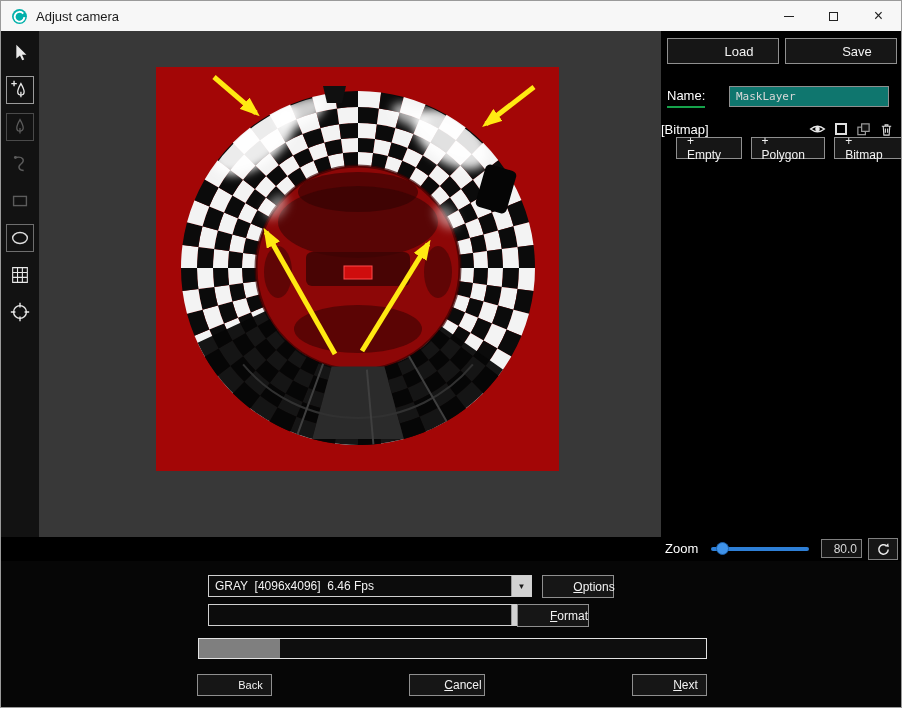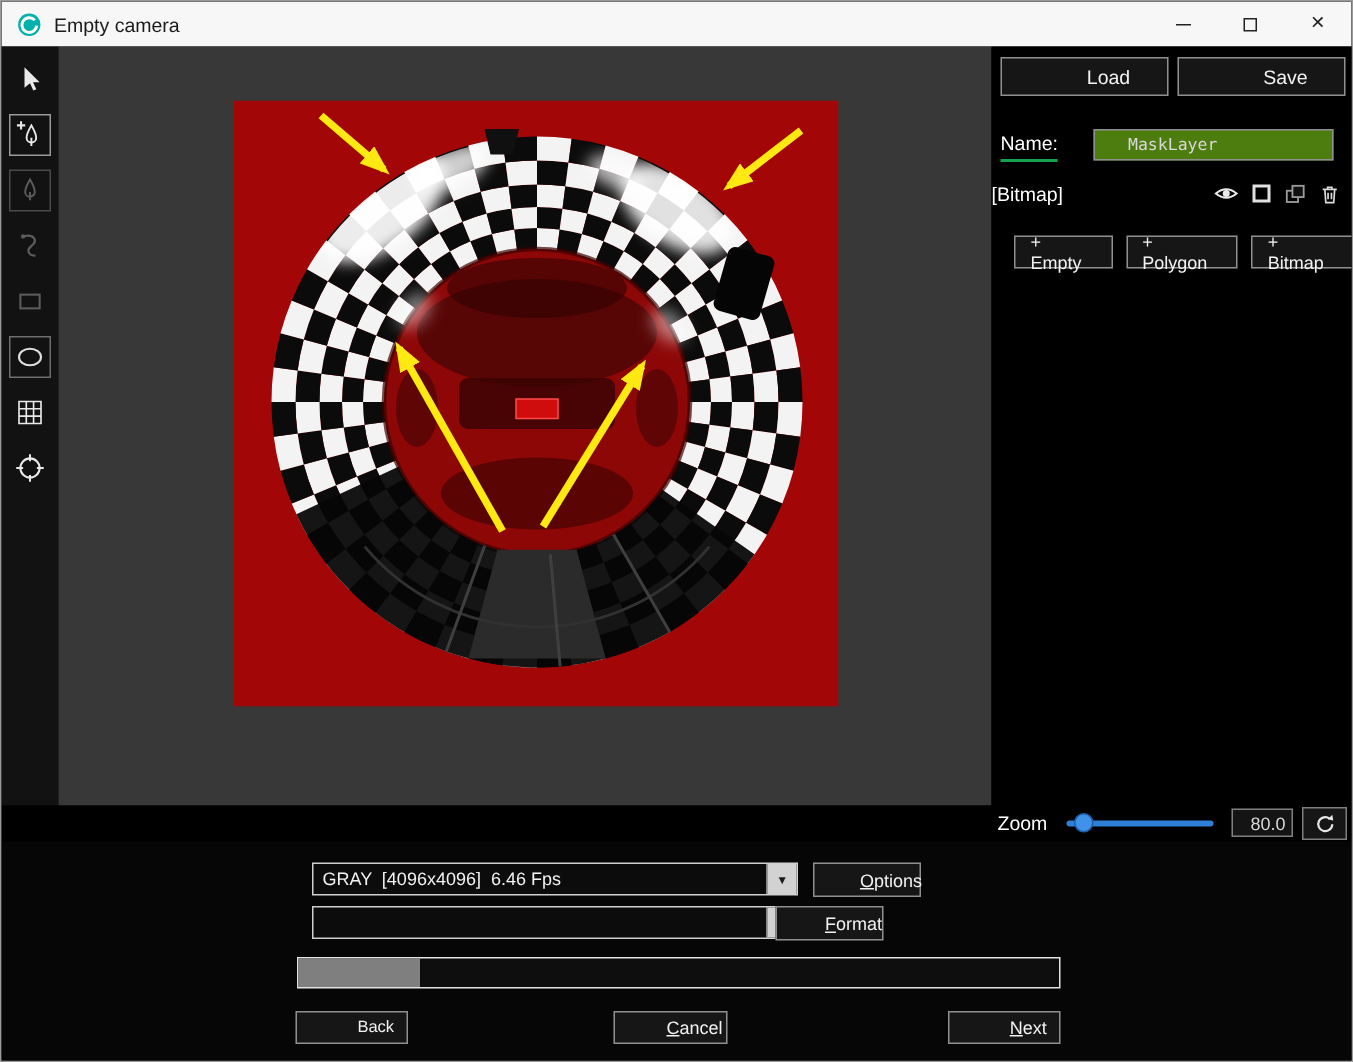--- a/index.html
+++ b/index.html
@@ -27,27 +27,27 @@
   
   .canvas-area{position:absolute;left:38px;top:30px;width:622px;height:506px;background:#383838;}
   .fisheye{position:absolute;left:117px;top:36px;width:403px;height:404px;display:block;}
 
   
   .layers{position:absolute;left:660px;top:30px;width:242px;height:506px;background:#000;}
   .btn{display:flex;align-items:center;justify-content:center;background:#161616;border:1px solid #8f8f8f;color:#f2f2f2;font-size:13px;cursor:default;padding-left:32px;}
   .btn-load{position:absolute;left:6px;top:7px;width:112px;height:26px;}
   .btn-save{position:absolute;left:124px;top:7px;width:112px;height:26px;}
   .name-label{position:absolute;left:6px;top:57px;font-size:13px;color:#fff;padding-bottom:3px;border-bottom:2px solid #16a24b;}
-  .name-input{position:absolute;left:68px;top:55px;width:160px;height:21px;background:#4d7c0f;border:1px solid #8f8f8f;color:#d8d8d8;font-family:"DejaVu Sans Mono",monospace;font-size:11px;display:flex;align-items:center;padding-left:22px;}
+  .name-input{position:absolute;left:68px;top:55px;width:160px;height:21px;background:#0f766e;border:1px solid #8f8f8f;color:#d8d8d8;font-family:"DejaVu Sans Mono",monospace;font-size:11px;display:flex;align-items:center;padding-left:6px;}
   .layer-row{position:absolute;left:0;top:86px;width:242px;height:24px;display:flex;align-items:center;}
   .layer-label{margin-left:0;font-size:13px;color:#fff;}
   .layer-icons{margin-left:auto;margin-right:8px;display:flex;align-items:center;gap:6px;}
   .icon-btn{width:17px;height:17px;display:flex;align-items:center;justify-content:center;}
   .checkbox{width:12px;height:12px;border:2px solid #e0e0e0;background:transparent;}
-  .add-row{position:absolute;left:15px;top:126px;display:flex;gap:9px;}
+  .add-row{position:absolute;left:15px;top:106px;display:flex;gap:9px;}
   .btn-small{height:22px;font-size:12px;padding:0 10px;}
 
   
   .zoom-row{position:absolute;left:0;top:536px;width:902px;height:24px;background:#000;}
   .zoom-label{position:absolute;left:664px;top:4px;font-size:13px;color:#fff;}
   .zoom-slider{position:absolute;left:710px;top:2px;width:98px;height:20px;}
   .zoom-track{position:absolute;left:0;top:8px;width:100%;height:4px;background:#2e7fd6;border-radius:2px;}
   .zoom-handle{position:absolute;top:3px;left:5px;width:13px;height:13px;border-radius:50%;background:#3f92e8;border:1px solid #1c5fa8;}
   .zoom-value{position:absolute;left:820px;top:2px;width:41px;height:19px;background:#141414;border:1px solid #7f7f7f;color:#d9d9d9;font-size:12px;display:flex;align-items:center;justify-content:flex-end;padding-right:4px;}
   .zoom-reset{position:absolute;left:867px;top:1px;width:30px;height:22px;background:#161616;border:1px solid #7f7f7f;display:flex;align-items:center;justify-content:center;}
@@ -73,21 +73,21 @@
 
 <div class="window">
 
   <div class="titlebar">
     <span class="app-icon">
       <svg viewBox="0 0 16 16" width="17" height="17">
           <circle cx="8" cy="8" r="7" fill="#00b0aa"></circle>
           <path d="M11.5 5.2 A4.6 4.6 0 1 0 12.6 8.6" stroke="#fff" stroke-width="1.8" fill="none"></path>
         </svg>
     </span>
-    <span class="title-text">Empty camera</span>
+    <span class="title-text">Adjust camera</span>
     <div class="win-controls">
       <div class="winbtn">
           <span class="glyph-min"></span>
         </div>
       <div class="winbtn">
           <span class="glyph-max"></span>
         </div>
       <div class="winbtn close">
           <span>×</span>
         </div>

